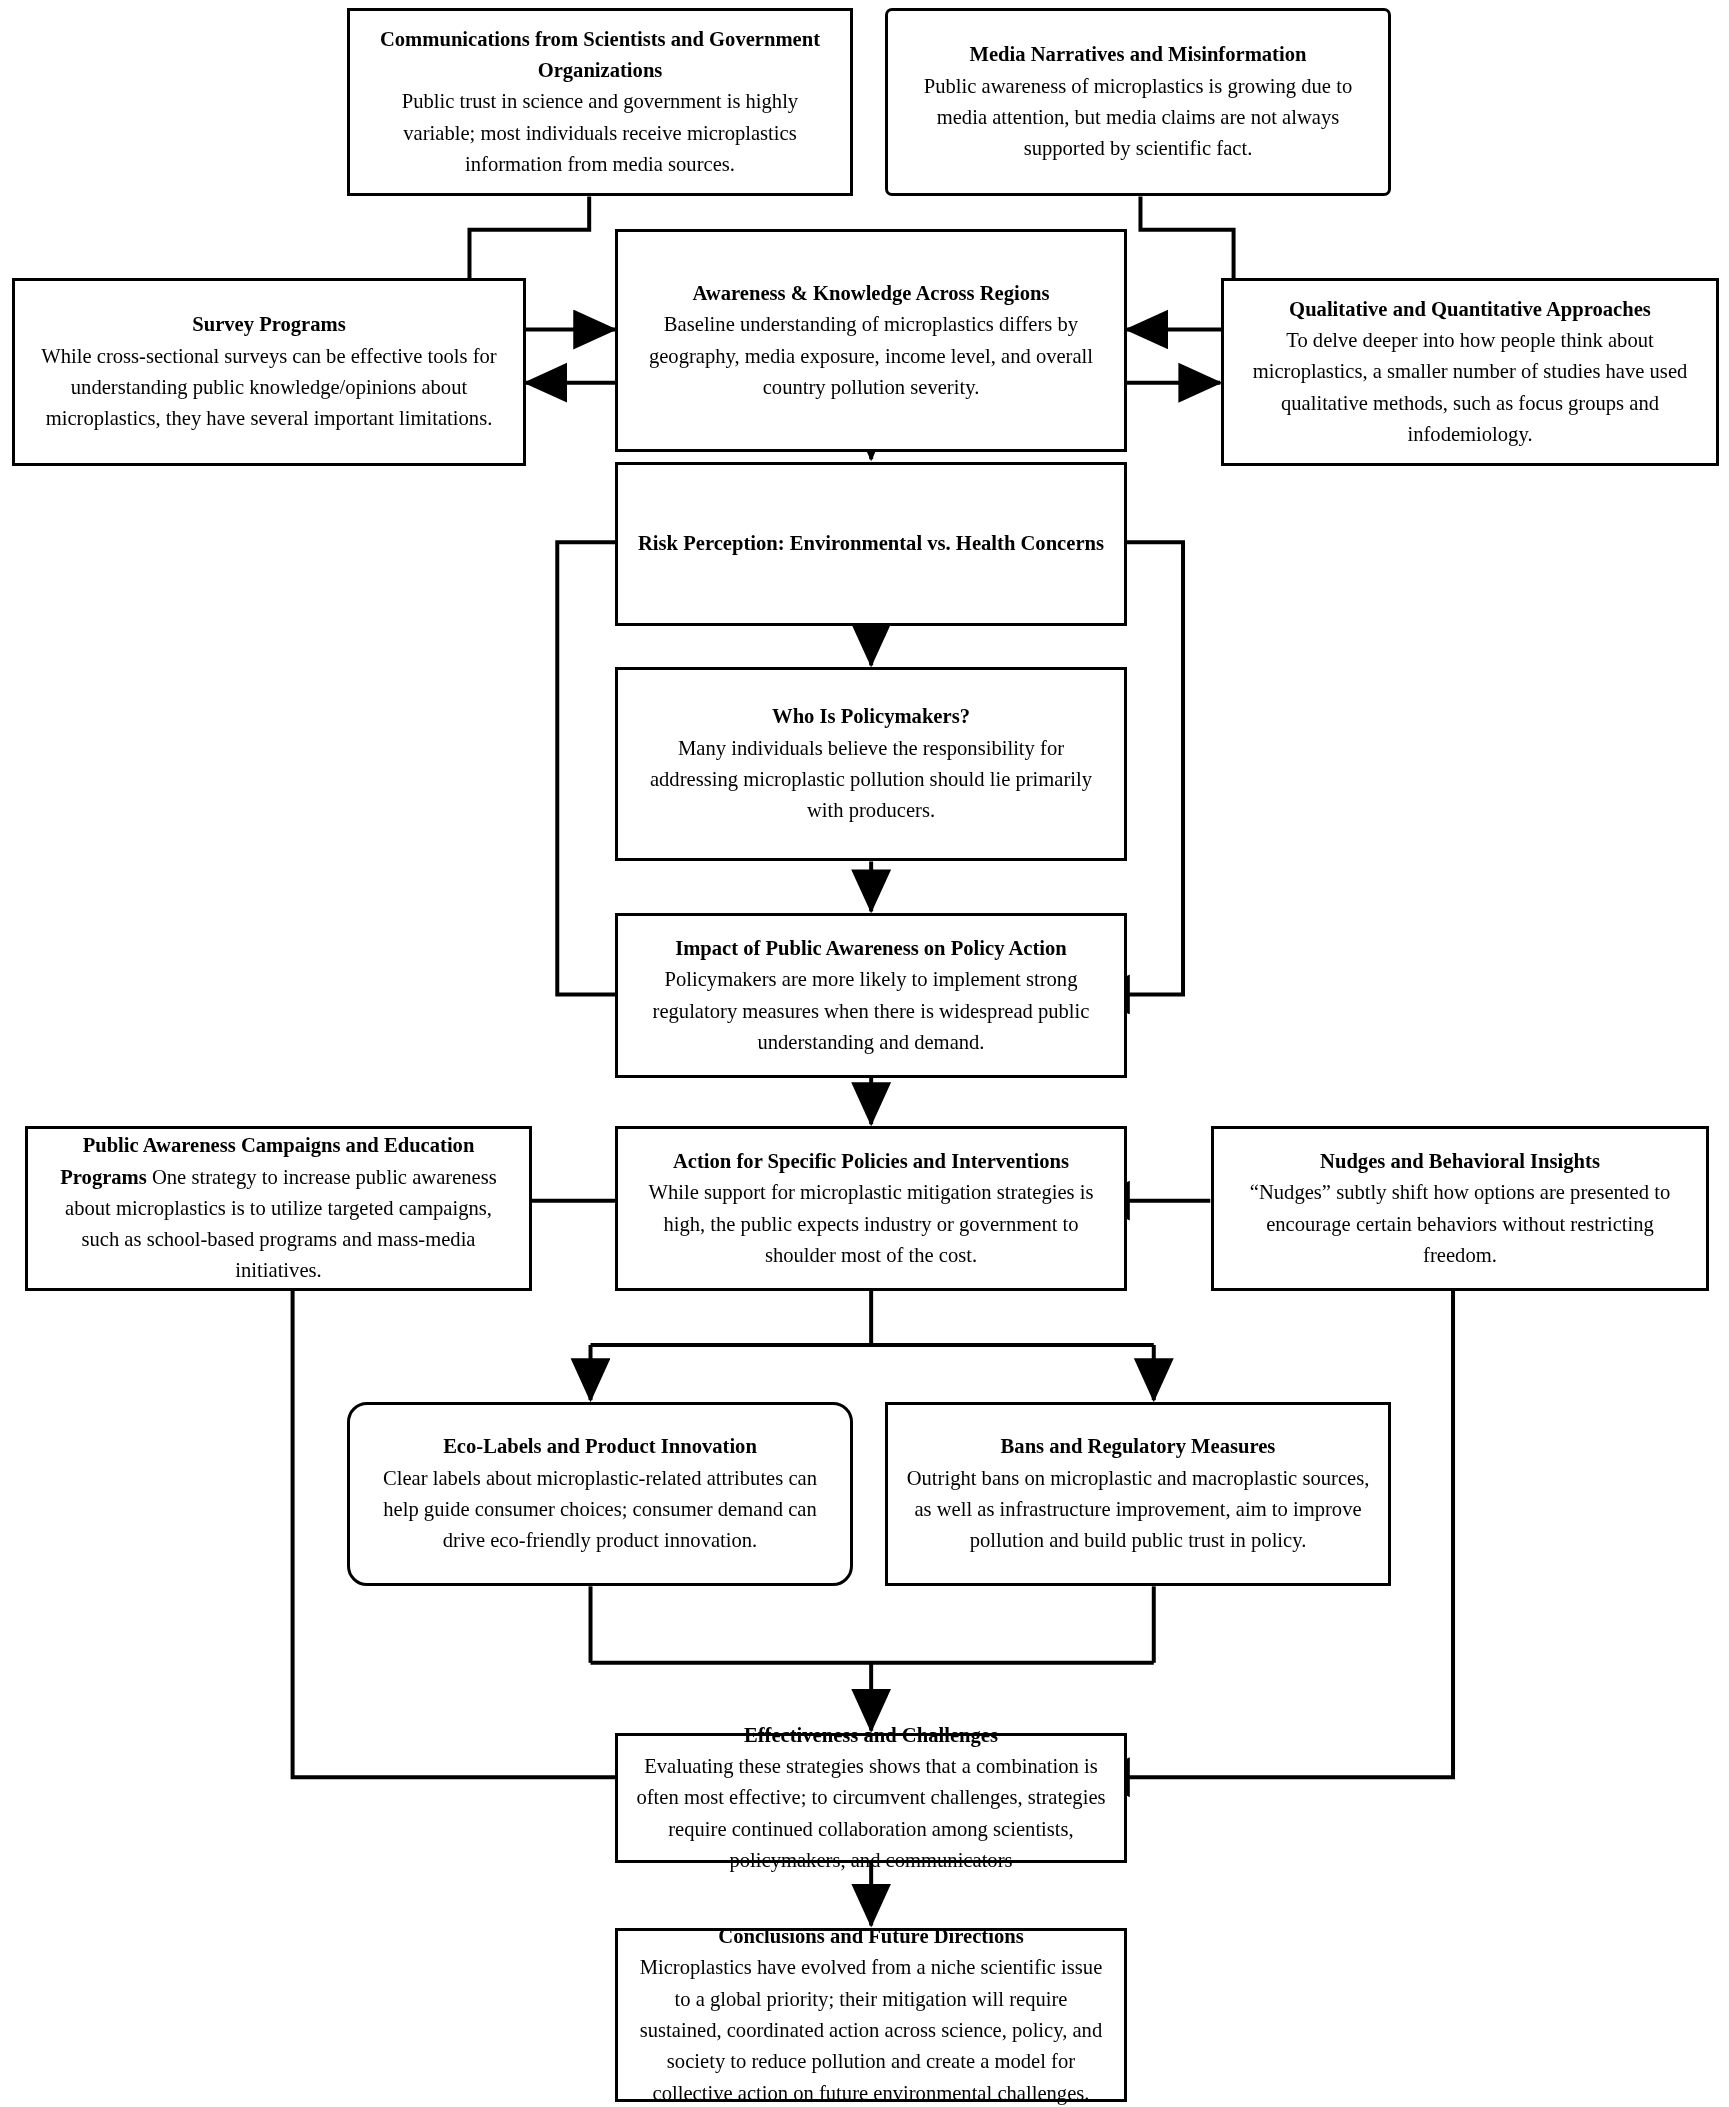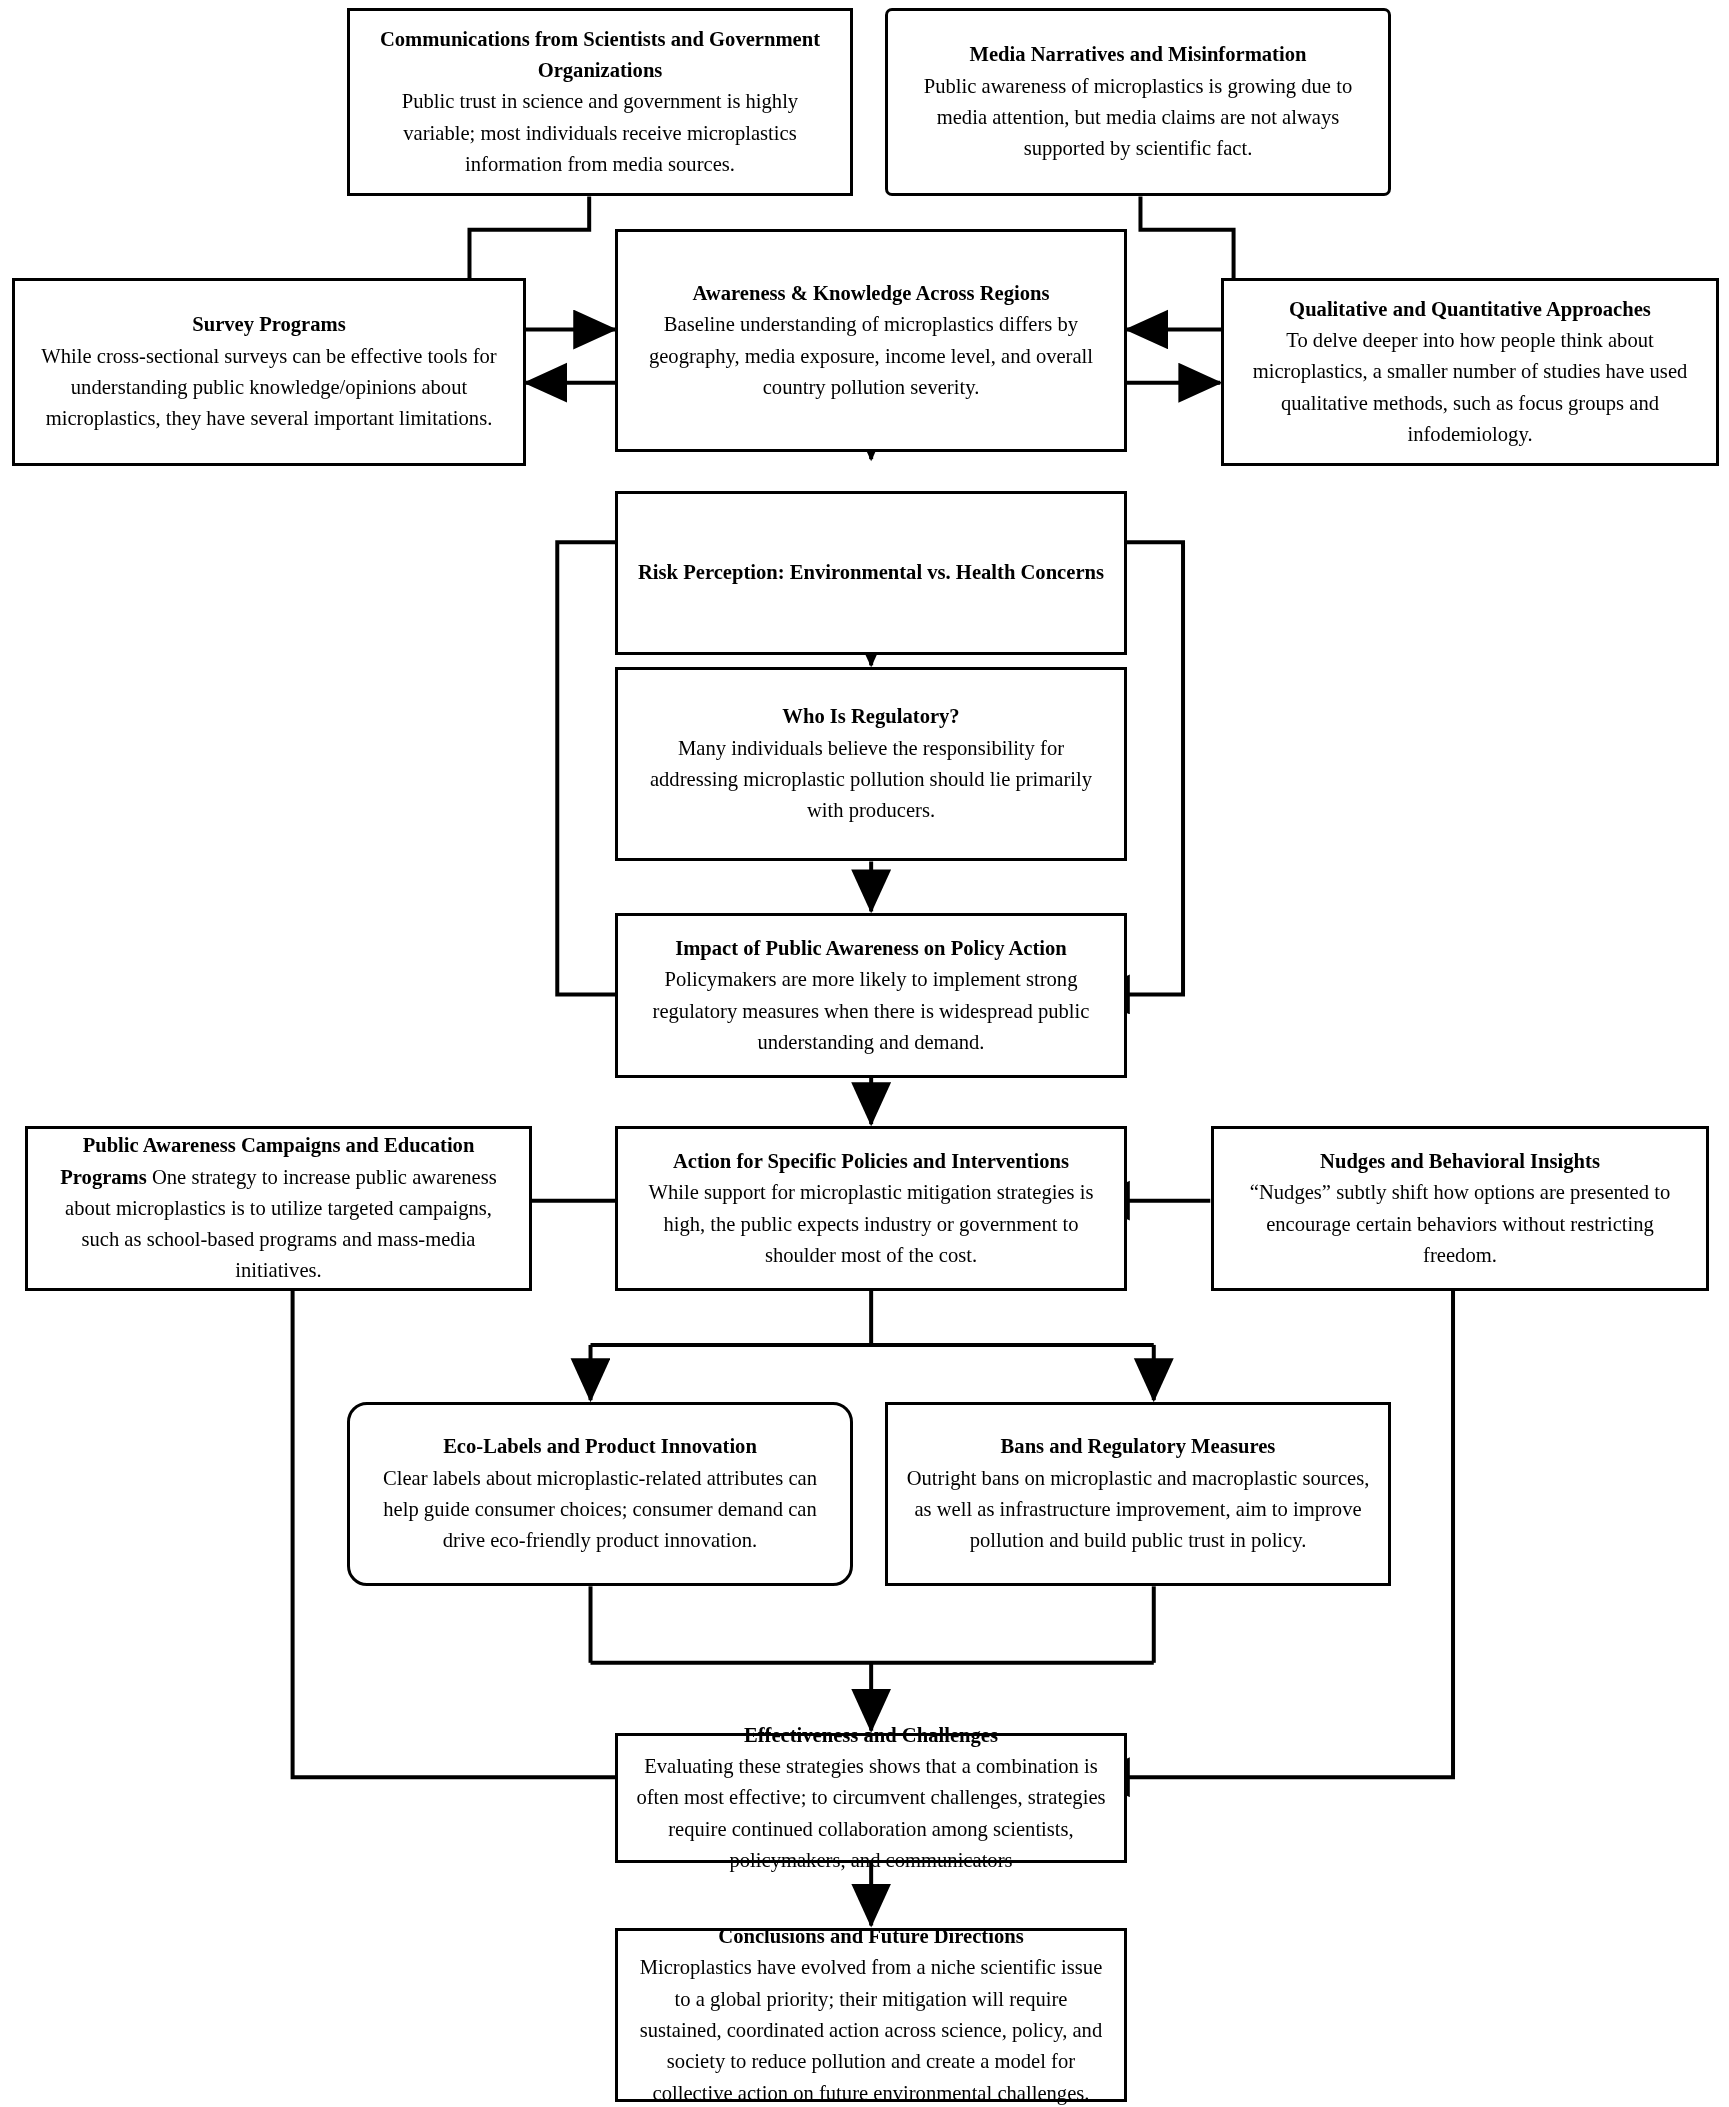--- a/index.html
+++ b/index.html
@@ -121,29 +121,29 @@
     </div>
   </div>
 
   <div class="node" style="left:1221px;top:278px;width:498px;height:188px;">
     <div class="txt">
       <span class="ttl block">Qualitative and Quantitative Approaches</span>
       <span class="body block">To delve deeper into how people think about microplastics, a smaller number of studies have used qualitative methods, such as focus groups and infodemiology.</span>
     </div>
   </div>
 
-  <div class="node" style="left:615px;top:462px;width:512px;height:164px;margin-top:29px;">
+  <div class="node" style="left:615px;top:462px;width:512px;height:164px;">
     <div class="txt">
       <span class="ttl block">Risk Perception: Environmental vs. Health Concerns</span>
     </div>
   </div>
 
   <div class="node" style="left:615px;top:667px;width:512px;height:194px;">
     <div class="txt">
-      <span class="ttl block">Who Is Regulatory?</span>
+      <span class="ttl block">Who Is Policymakers?</span>
       <span class="body block">Many individuals believe the responsibility for addressing microplastic pollution should lie primarily with producers.</span>
     </div>
   </div>
 
   <div class="node" style="left:615px;top:913px;width:512px;height:165px;">
     <div class="txt">
       <span class="ttl block">Impact of Public Awareness on Policy Action</span>
       <span class="body block">Policymakers are more likely to implement strong regulatory measures when there is widespread public understanding and demand.</span>
     </div>
   </div>

